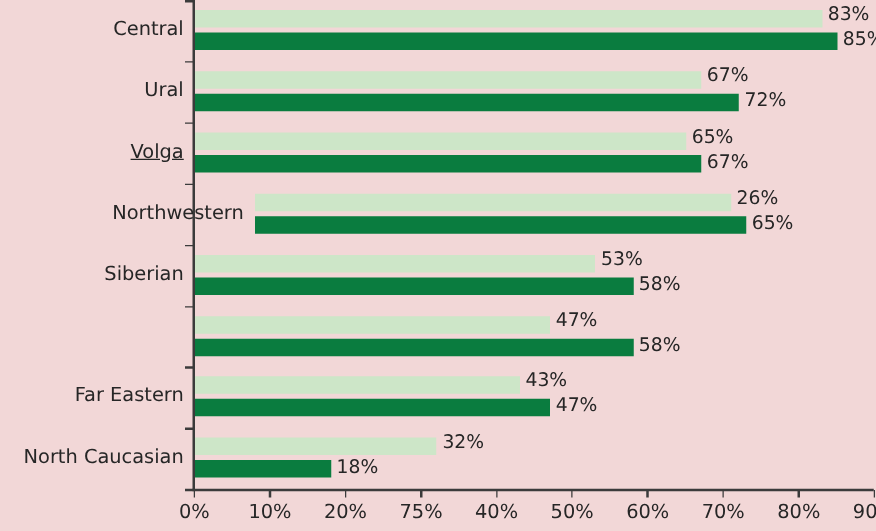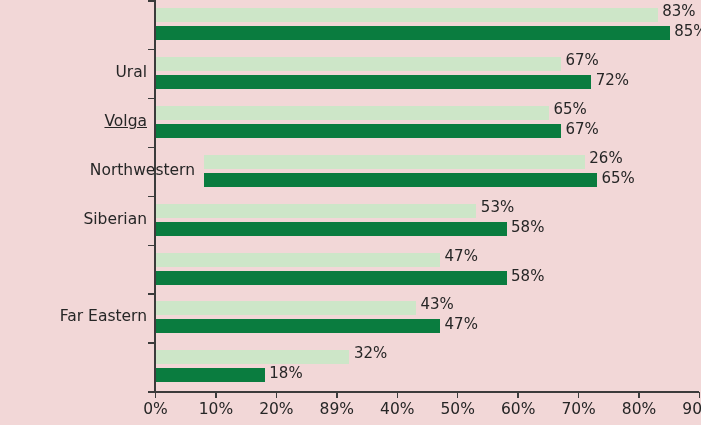--- a/index.html
+++ b/index.html
@@ -127,20 +127,21 @@
       <div class="x-tick" style="left: 396.528px;"></div>
       <div class="x-tick" style="left: 456.972px;"></div>
       <div class="x-tick" style="left: 517.417px;"></div>
       <div class="x-tick" style="left: 577.861px;"></div>
       <div class="x-tick" style="left: 638.306px;"></div>
       <div class="x-tick" style="left: 698.75px;"></div>
     </div>
 
   <div id="rows">
       <div class="cat-row" style="top: 0px;">
+        <div class="cat-label" style="top: 14px;">Central</div>
         <div class="bar light" style="width: 501.689px; background: rgb(205, 230, 200);"></div>
         <div class="bar-value light-val" style="left: 662.189px;">83%</div>
         <div class="bar dark" style="width: 513.778px; background: rgb(10, 124, 63);"></div>
         <div class="bar-value dark-val" style="left: 674.278px;">85%</div>
       </div>
       <div class="cat-row" style="top: 48.9px;">
         <div class="cat-label" style="top: 14px;">Ural</div>
         <div class="bar light" style="width: 404.978px; background: rgb(205, 230, 200);"></div>
         <div class="bar-value light-val" style="left: 565.478px;">67%</div>
         <div class="bar dark" style="width: 435.2px; background: rgb(10, 124, 63);"></div>
@@ -174,32 +175,33 @@
         <div class="bar-value dark-val" style="left: 511.078px;">58%</div>
       </div>
       <div class="cat-row" style="top: 293.4px;">
         <div class="cat-label" style="top: 14px;">Far Eastern</div>
         <div class="bar light" style="width: 259.911px; background: rgb(205, 230, 200);"></div>
         <div class="bar-value light-val" style="left: 420.411px;">43%</div>
         <div class="bar dark" style="width: 284.089px; background: rgb(10, 124, 63);"></div>
         <div class="bar-value dark-val" style="left: 444.589px;">47%</div>
       </div>
       <div class="cat-row" style="top: 342.3px;">
+        <div class="cat-label" style="top: 14px;">North Caucasian</div>
         <div class="bar light" style="width: 193.422px; background: rgb(205, 230, 200);"></div>
         <div class="bar-value light-val" style="left: 353.922px;">32%</div>
         <div class="bar dark" style="width: 108.8px; background: rgb(10, 124, 63);"></div>
         <div class="bar-value dark-val" style="left: 269.3px; text-align: center;">18%</div>
       </div>
     </div>
 
   <div id="x-tick-labels">
       <div class="x-tick-label" style="left: 128.5px;">0%</div>
       <div class="x-tick-label" style="left: 188.944px;">10%</div>
       <div class="x-tick-label" style="left: 249.389px;">20%</div>
-      <div class="x-tick-label" style="left: 309.833px;">89%</div>
+      <div class="x-tick-label" style="left: 309.833px;">75%</div>
       <div class="x-tick-label" style="left: 370.278px;">40%</div>
       <div class="x-tick-label" style="left: 430.722px;">50%</div>
       <div class="x-tick-label" style="left: 491.167px;">60%</div>
       <div class="x-tick-label" style="left: 551.611px;">70%</div>
       <div class="x-tick-label" style="left: 612.056px;">80%</div>
       <div class="x-tick-label" style="left: 672.5px;">90%</div>
     </div>
 
 </div>
 

